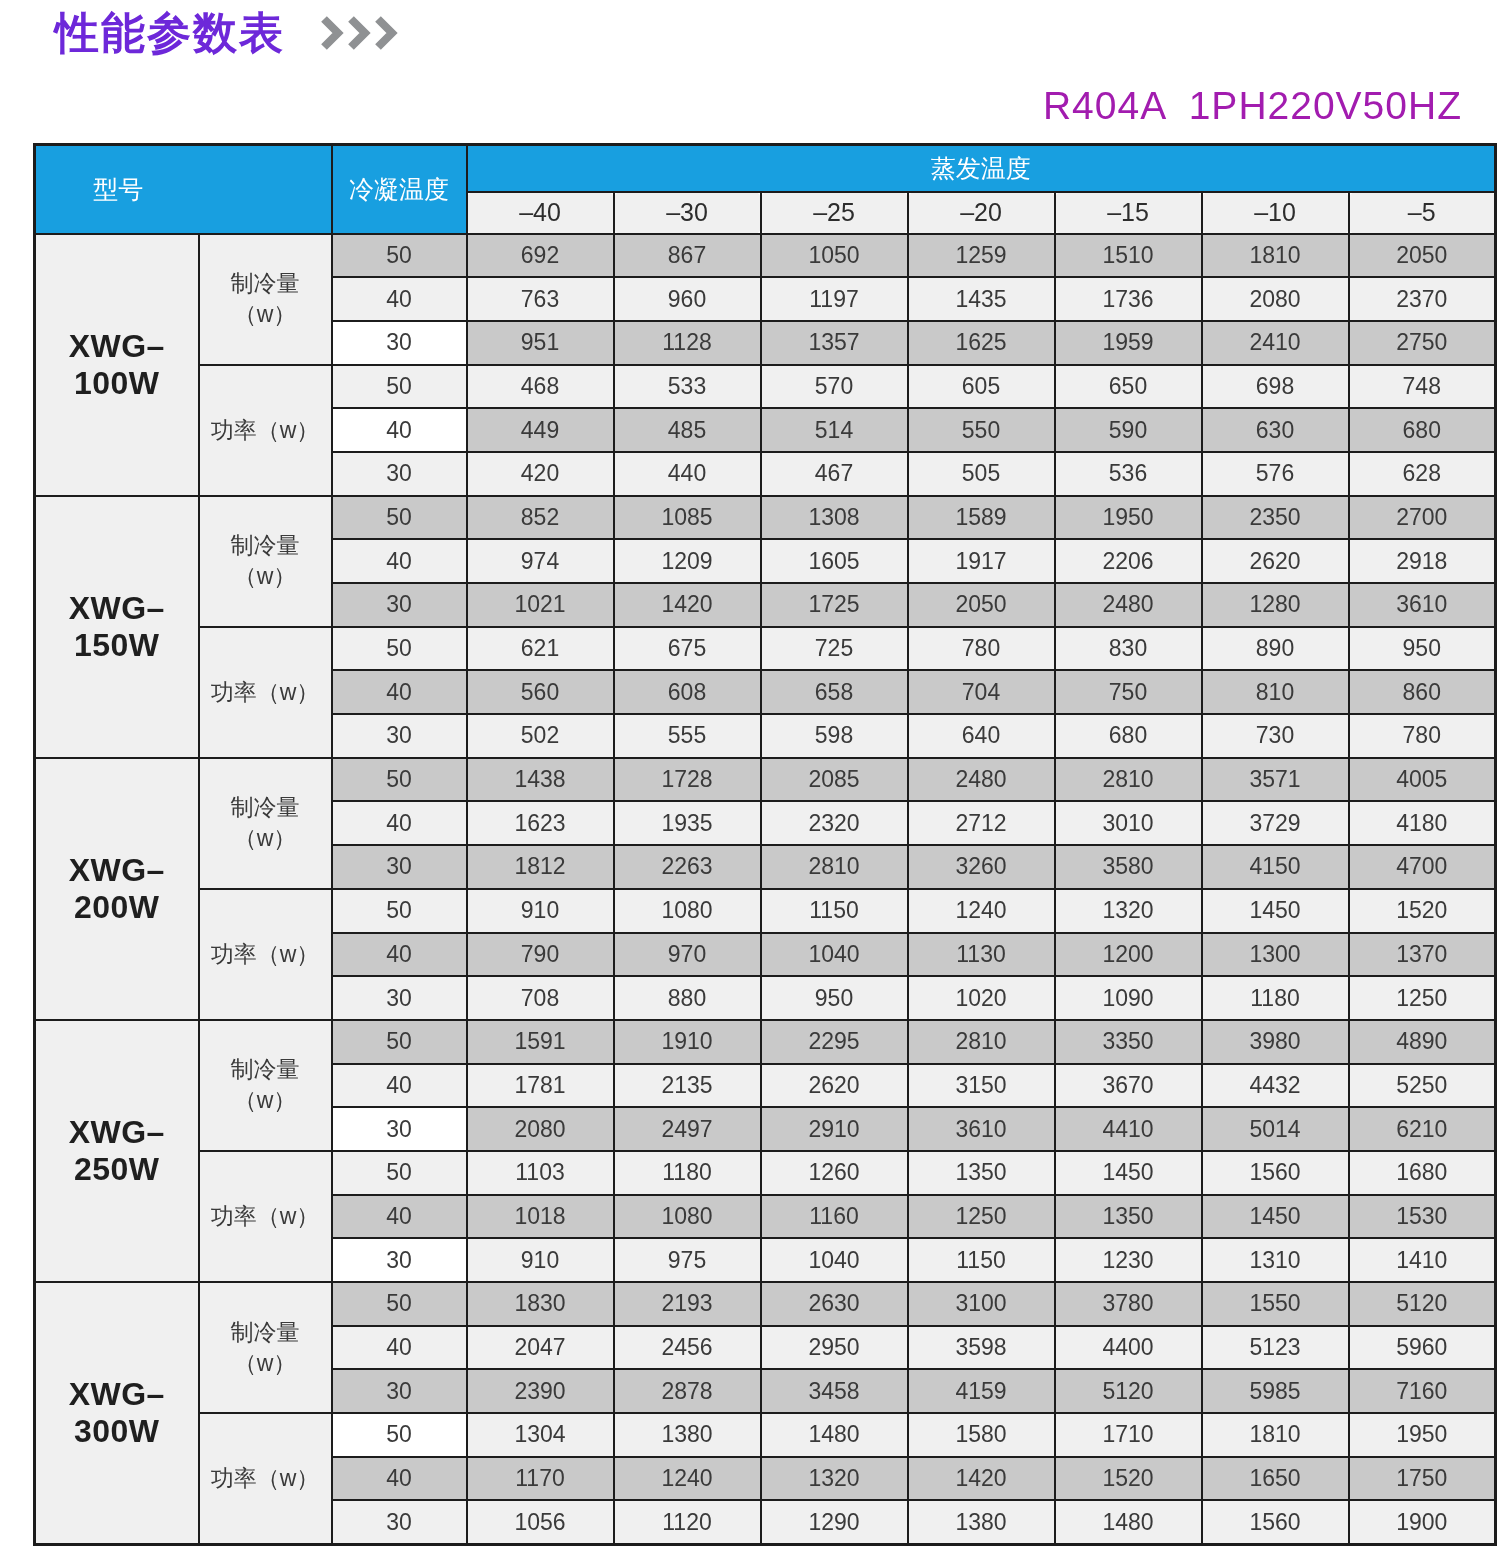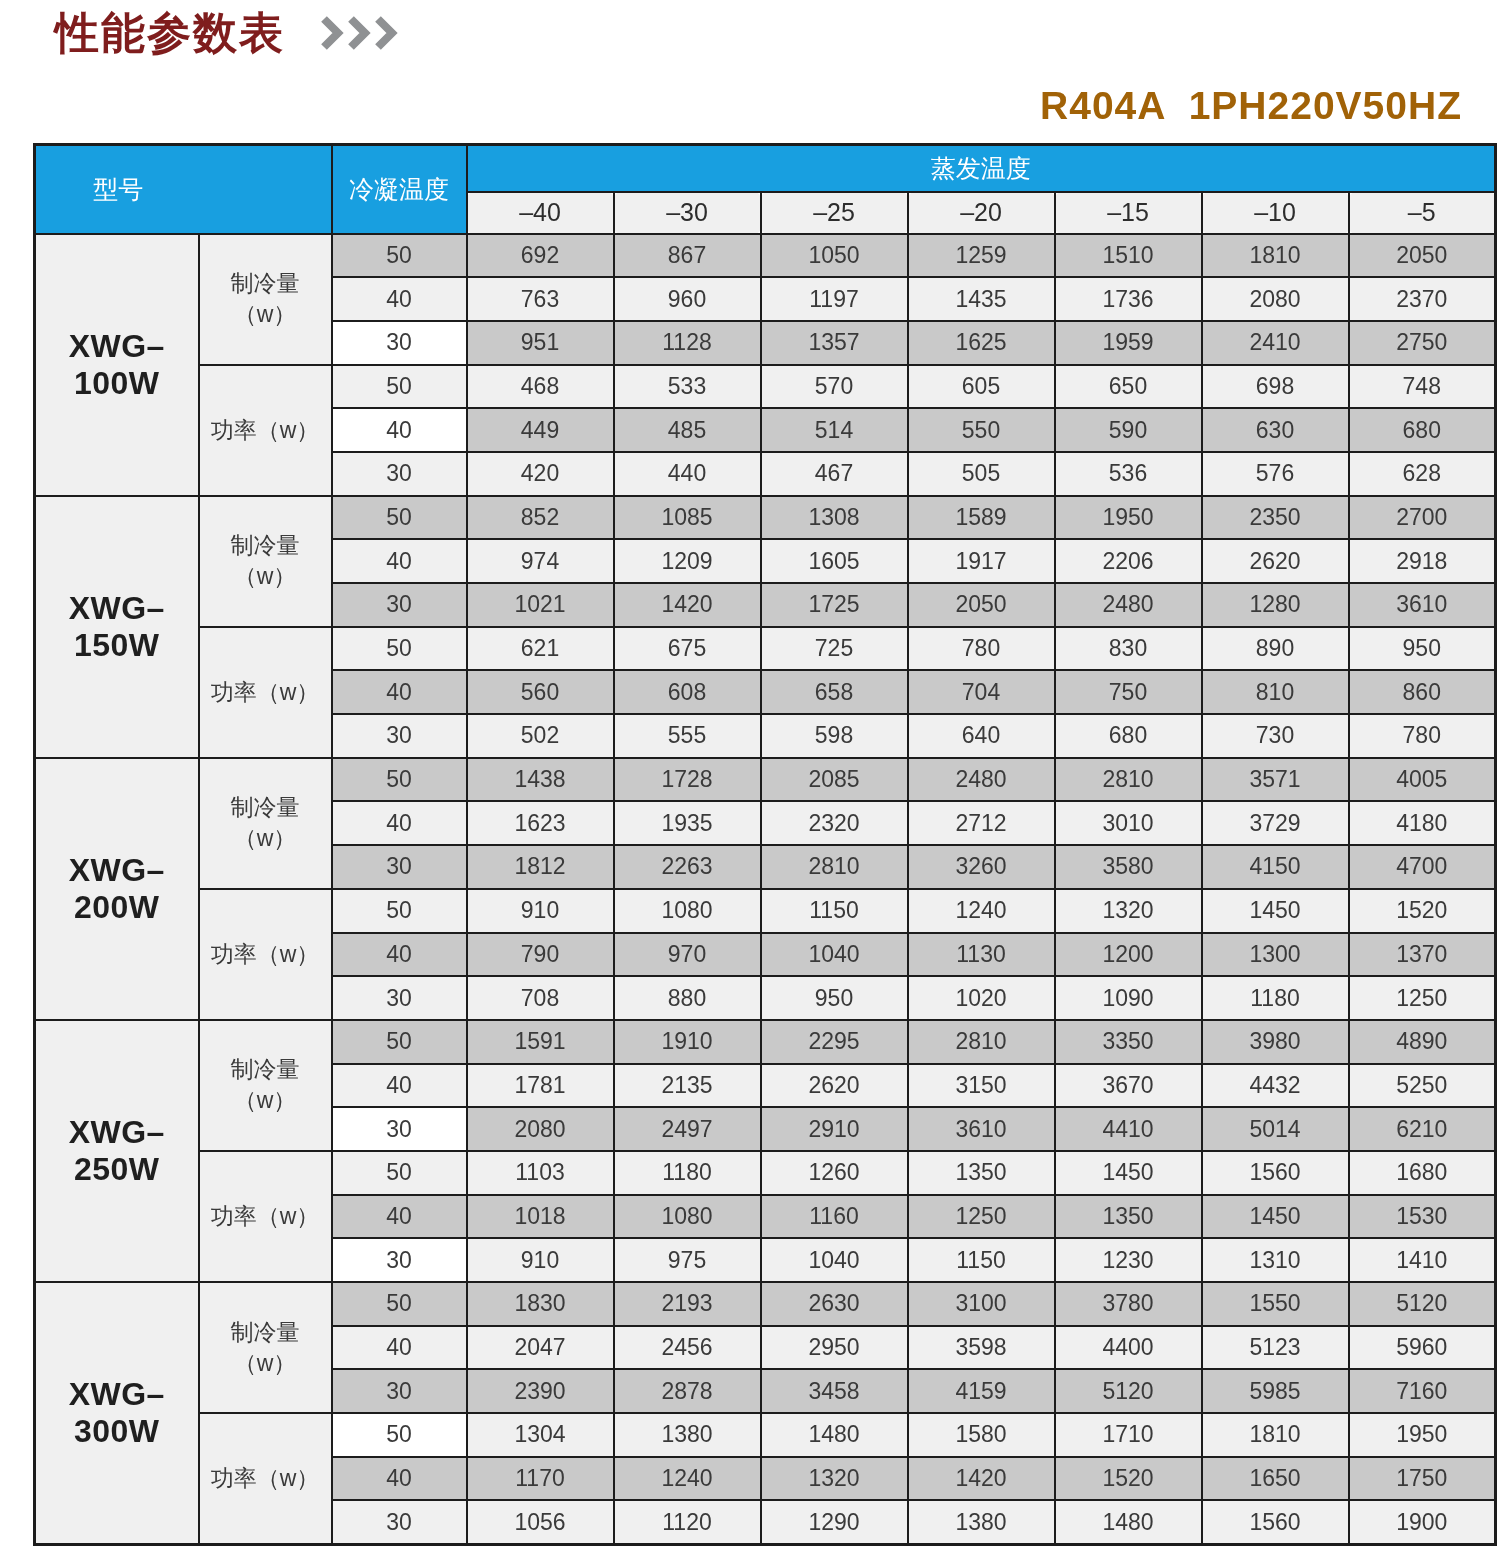--- a/index.html
+++ b/index.html
@@ -1,24 +1,24 @@
 <!DOCTYPE html>
 <html><head>
 <meta charset="utf-8">
 <style>
   * { margin:0; padding:0; box-sizing:border-box; }
   html,body { width:1500px; height:1546px; background:#ffffff; overflow:hidden;
               font-family:"Liberation Sans","DejaVu Sans",sans-serif; }
   body { position:relative; }
 
   .page-title { position:absolute; left:55px; top:4px; font-size:44px; font-weight:bold;
-                color:#7f1d1d; letter-spacing:2px; }
+                color:#6d28d9; letter-spacing:2px; }
   .title-arrows { position:absolute; left:320px; top:16px; }
-  .subtitle { position:absolute; right:38px; top:84px; font-size:39px; font-weight:bold;
-              color:#a16207; letter-spacing:1px; white-space:pre; }
+  .subtitle { position:absolute; right:38px; top:84px; font-size:39px; font-weight:normal;
+              color:#a21caf; letter-spacing:1px; white-space:pre; }
 
   table.perf { position:absolute; left:33px; top:143px; width:1464px;
                border-collapse:collapse; table-layout:fixed;
                border:3px solid #1c1c1c; }
   td,th { border:2px solid #1c1c1c; text-align:center; vertical-align:middle;
           overflow:hidden; font-weight:normal; }
 
   tr.hdr-row-1 { height:47px; }
   tr.hdr-row-2 { height:42px; }
   tbody tr { height:43.7px; }

